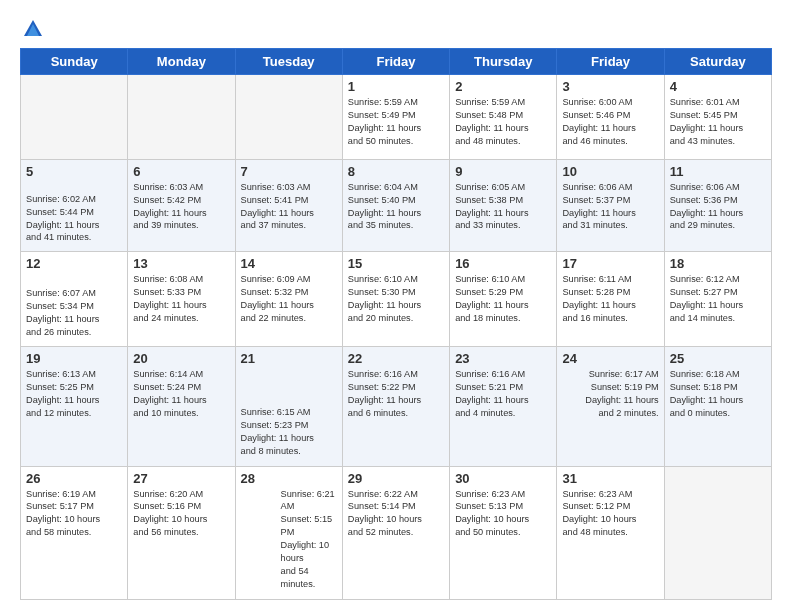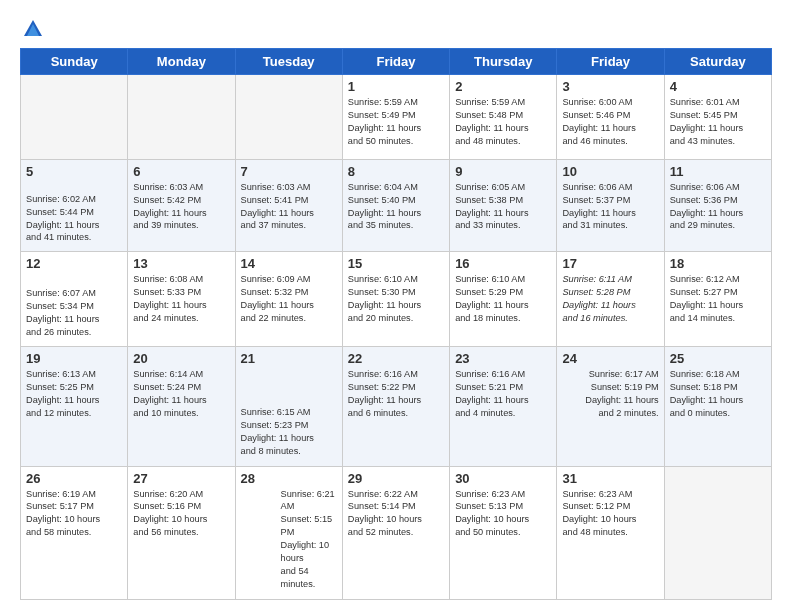--- a/index.html
+++ b/index.html
@@ -244,21 +244,21 @@
           </td>
           <td>
             <div class="day-num">16</div>
             <div class="day-info" style="white-space: pre-line;">Sunrise: 6:10 AM
 Sunset: 5:29 PM
 Daylight: 11 hours
 and 18 minutes.</div>
           </td>
           <td>
             <div class="day-num">17</div>
-            <div class="day-info" style="white-space: pre-line; font-style: italic;">Sunrise: 6:11 AM
+            <div class="day-info" style="white-space: pre-line;">Sunrise: 6:11 AM
 Sunset: 5:28 PM
 Daylight: 11 hours
 and 16 minutes.</div>
           </td>
           <td>
             <div class="day-num">18</div>
             <div class="day-info" style="white-space: pre-line;">Sunrise: 6:12 AM
 Sunset: 5:27 PM
 Daylight: 11 hours
 and 14 minutes.</div>

